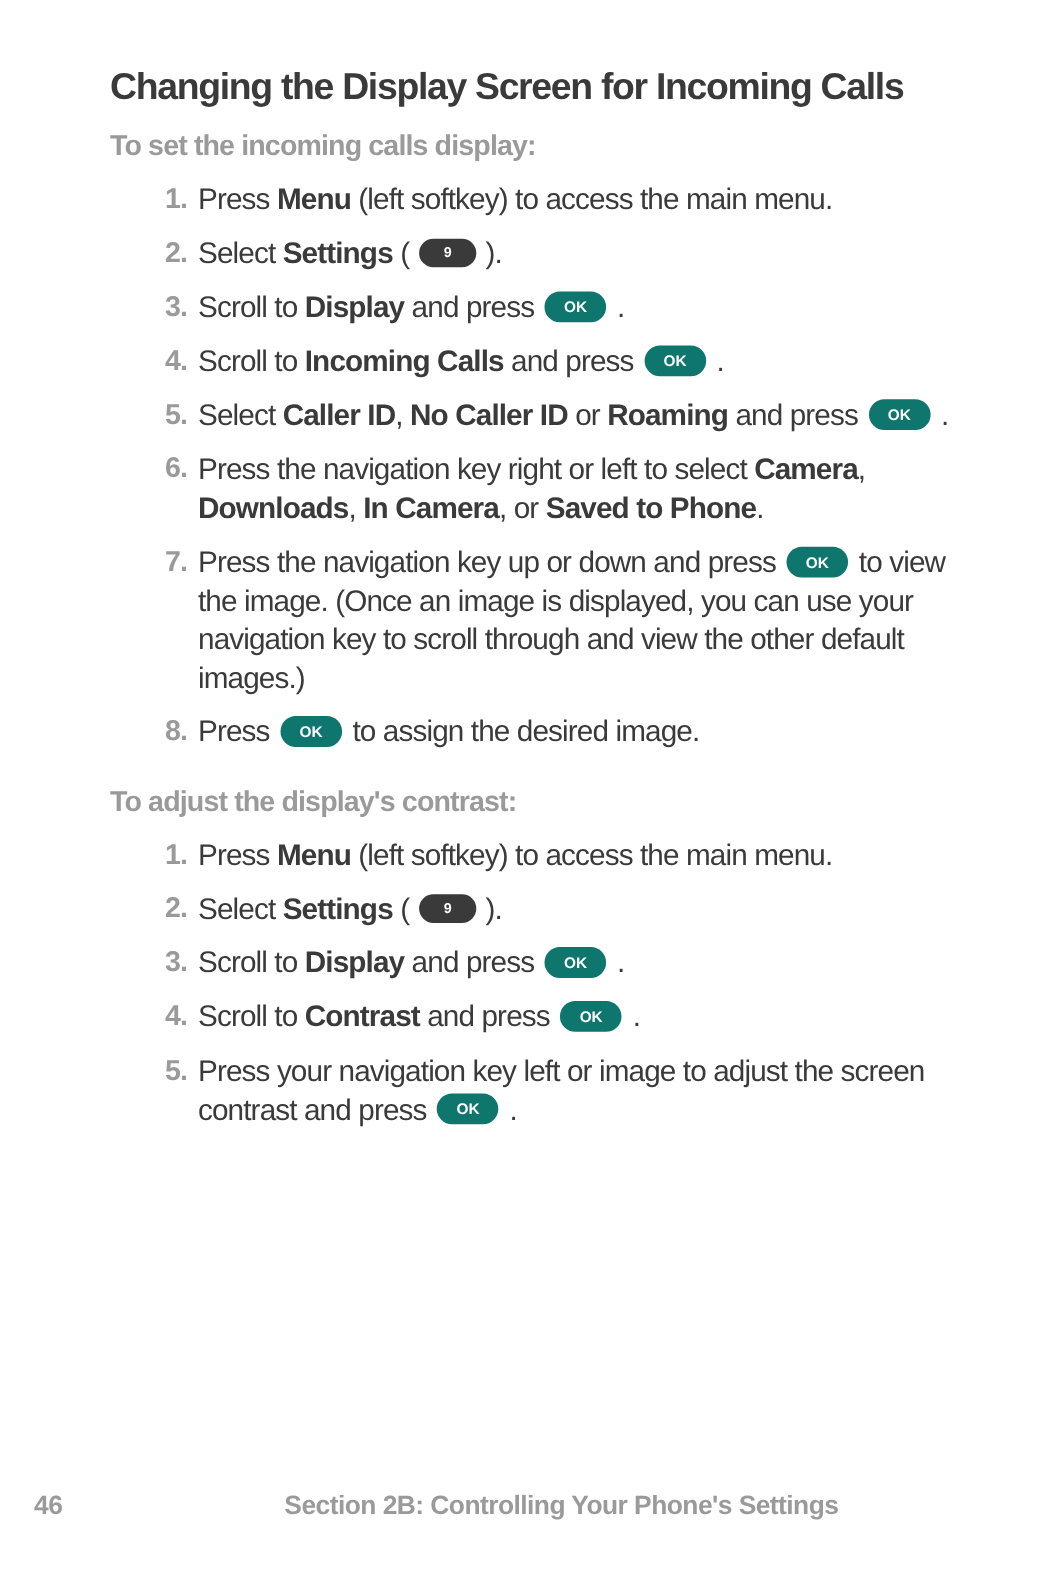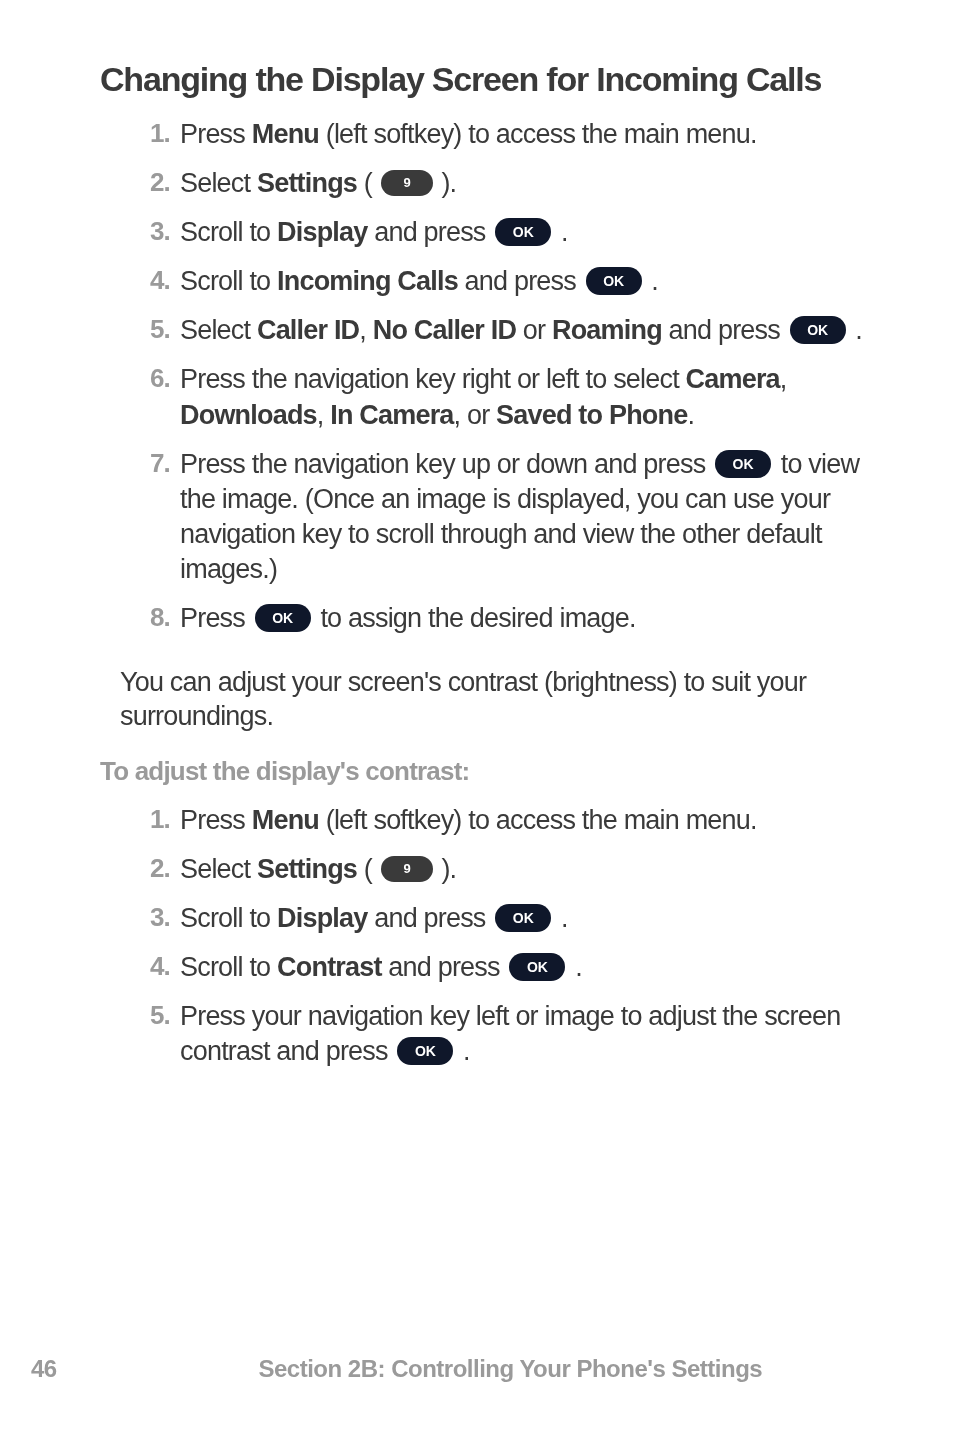--- a/index.html
+++ b/index.html
@@ -80,21 +80,21 @@
       font-size: 13px;
       font-weight: 700;
       line-height: 26px;
       vertical-align: middle;
       margin: 0 2px;
       position: relative;
       top: -2px;
     }
     .key-ok {
       display: inline-block;
-      background: #0f172a;
+      background: #0f766e;
       color: #fff;
       border-radius: 14px;
       width: 56px;
       height: 28px;
       text-align: center;
       font-size: 14px;
       font-weight: 700;
       line-height: 28px;
       vertical-align: middle;
       margin: 0 3px;
@@ -127,20 +127,21 @@
     }
     .section-block {
       margin-bottom: 12px;
     }
   </style>
 </head>
 <body>
 
 <div class="section-block">
   <h2>Changing the Display Screen for Incoming Calls</h2>
+  <p class="instruction-label">To set the incoming calls display:</p>
   <ol>
     <li>
       <span>Press </span><span class="bold">Menu</span><span> (left softkey) to access the main menu.</span>
     </li>
     <li>
       <span>Select </span><span class="bold">Settings</span><span> ( </span><span class="key-9">9</span><span> ).</span>
     </li>
     <li>
       <span>Scroll to </span><span class="bold">Display</span><span> and press </span><span class="key-ok">OK</span><span> .</span>
     </li>
@@ -156,21 +157,20 @@
     <li>
       <span>Press the navigation key up or down and press </span><span class="key-ok">OK</span><span> to view the image. (Once an image is displayed, you can use your navigation key to scroll through and view the other default images.)</span>
     </li>
     <li>
       <span>Press </span><span class="key-ok">OK</span><span> to assign the desired image.</span>
     </li>
   </ol>
 </div>
 
 <div class="section-block">
-  <p class="intro">You can adjust your screen's contrast (brightness) to suit your surroundings.</p>
   <p class="instruction-label">To adjust the display's contrast:</p>
   <ol>
     <li>
       <span>Press </span><span class="bold">Menu</span><span> (left softkey) to access the main menu.</span>
     </li>
     <li>
       <span>Select </span><span class="bold">Settings</span><span> ( </span><span class="key-9">9</span><span> ).</span>
     </li>
     <li>
       <span>Scroll to </span><span class="bold">Display</span><span> and press </span><span class="key-ok">OK</span><span> .</span>

